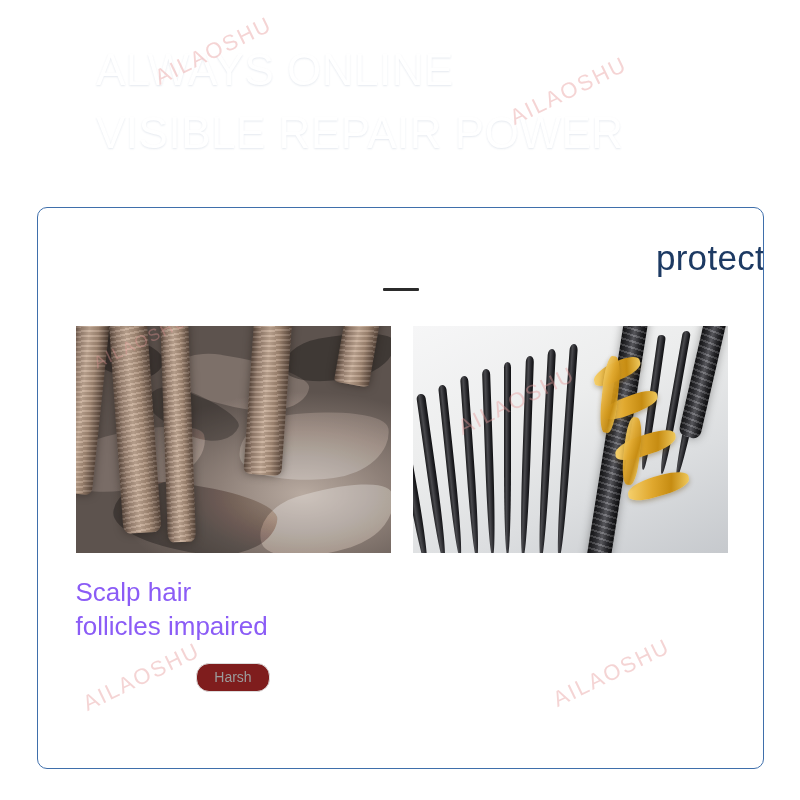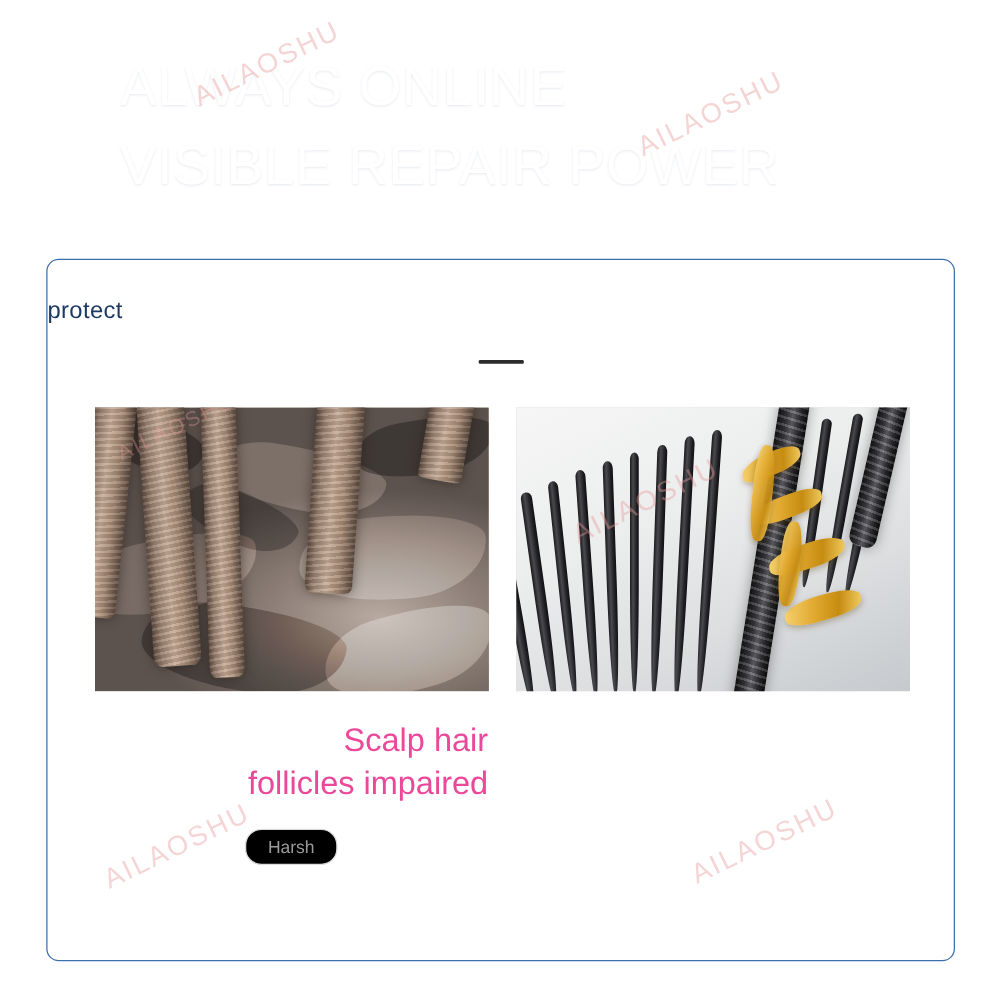--- a/index.html
+++ b/index.html
@@ -33,50 +33,50 @@
   .card {
     position:absolute; left:37px; top:207px;
     width:727px; height:562px;
     background:#ffffff;
     border:1px solid #3f6fab;
     border-radius:10px;
     overflow:hidden;
   }
   .card-title {
     position:absolute; left:0; top:30px; width:727px;
-    text-align:left;
+    text-align:right;
     color:#1d3a63;
-    font-size:19px; font-weight:400; letter-spacing:0.3px;
+    font-size:35px; font-weight:400; letter-spacing:0.3px;
   }
   .title-rule {
     position:absolute; left:50%; top:80px;
     transform:translateX(-50%);
     width:36px; height:3px; background:#2b2b2b; border-radius:1px;
   }
   
   .panels {
     position:absolute; left:0; top:118px; width:727px;
     display:flex; justify-content:center; gap:22px;
   }
   .panel { width:315px; }
   .thumb {
     position:relative; width:315px; height:227px;
     overflow:hidden; background:#ded9d4;
   }
   .panel-caption {
-    margin-top:22px; text-align:right;
-    color:#ec4899; font-size:26px; line-height:34px;
+    margin-top:22px; text-align:left;
+    color:#8b5cf6; font-size:26px; line-height:34px;
     font-weight:400; white-space:pre-line;
   }
   .badge-row { margin-top:20px; text-align:center; }
   .badge {
     display:inline-block; padding:4px 17px 5px;
     border:1px solid #dcdcdc; border-radius:13px;
     color:#9b9b9b; font-size:14px; line-height:18px;
-    background:#000000;
+    background:#7f1d1d;
   }
   
   .sem {
     position:absolute; inset:0;
     background:
       radial-gradient(ellipse 60% 45% at 72% 74%, #b8aaa0 0%, #8e8078 45%, #5d534e 100%),
       linear-gradient(160deg, #cfc2b8 0%, #a3958b 35%, #70645e 70%, #4b4340 100%);
   }
   .flake {
     position:absolute; border-radius:34% 66% 40% 60% / 52% 38% 62% 48%;

